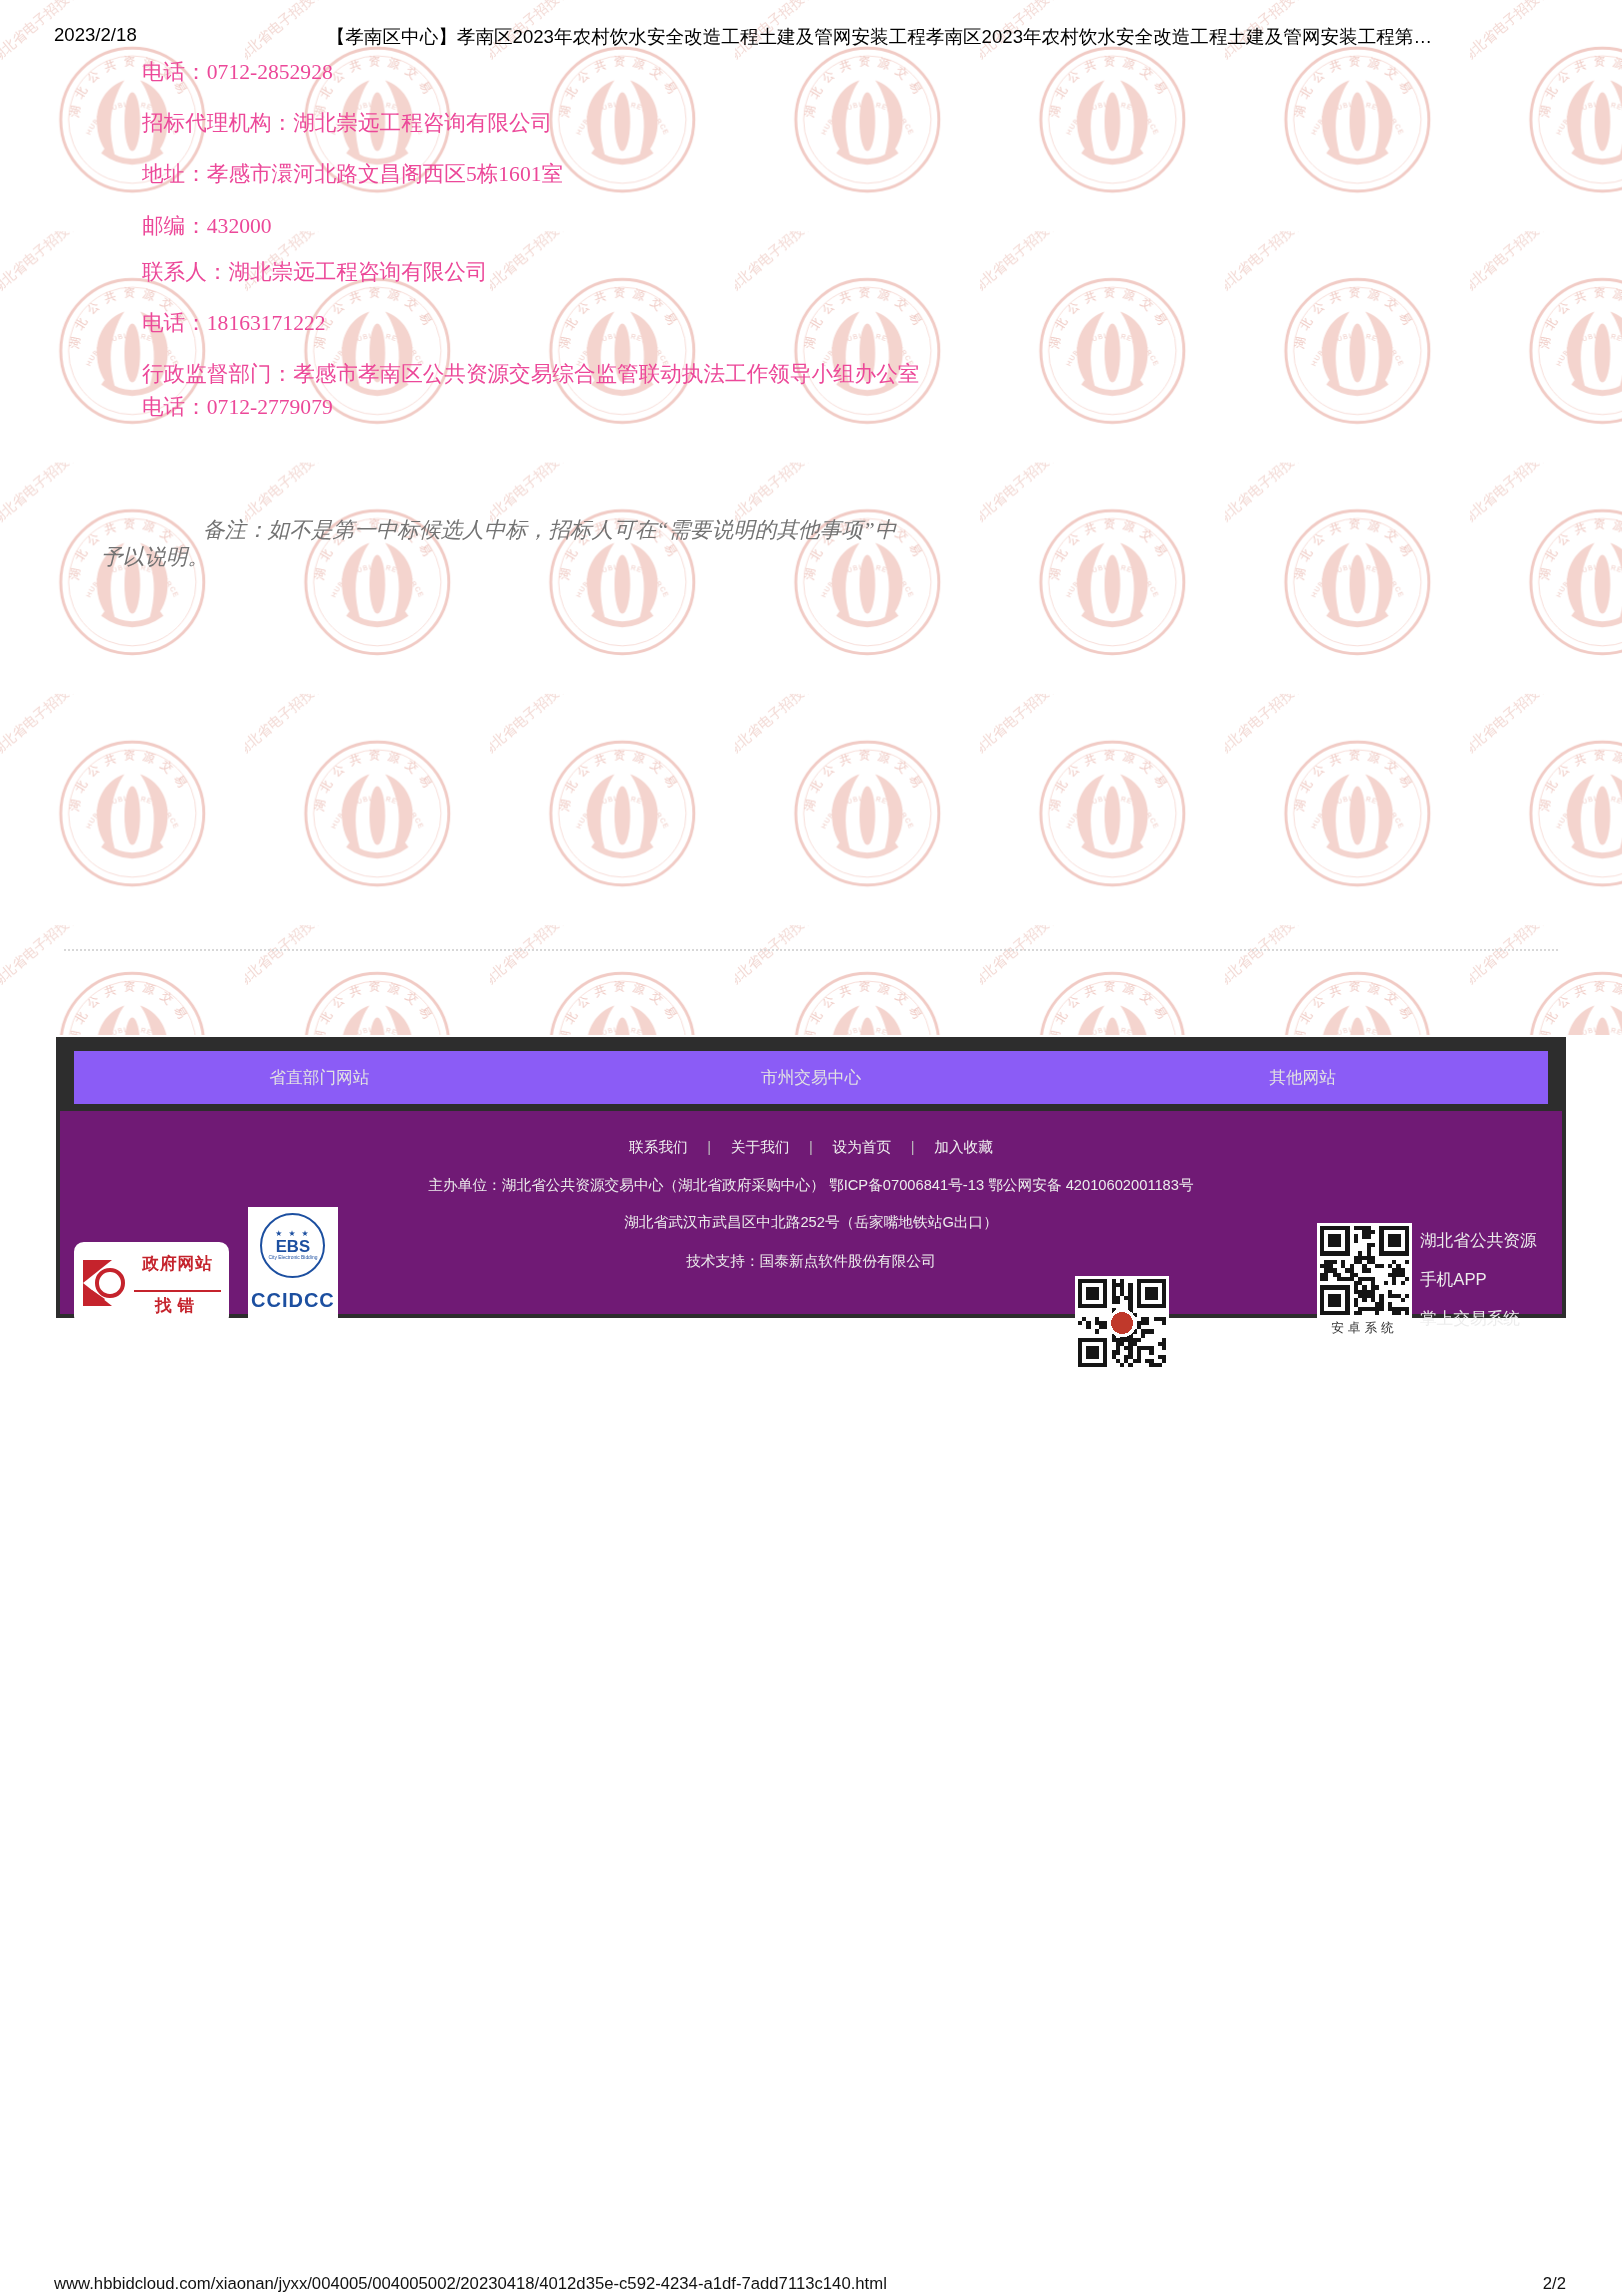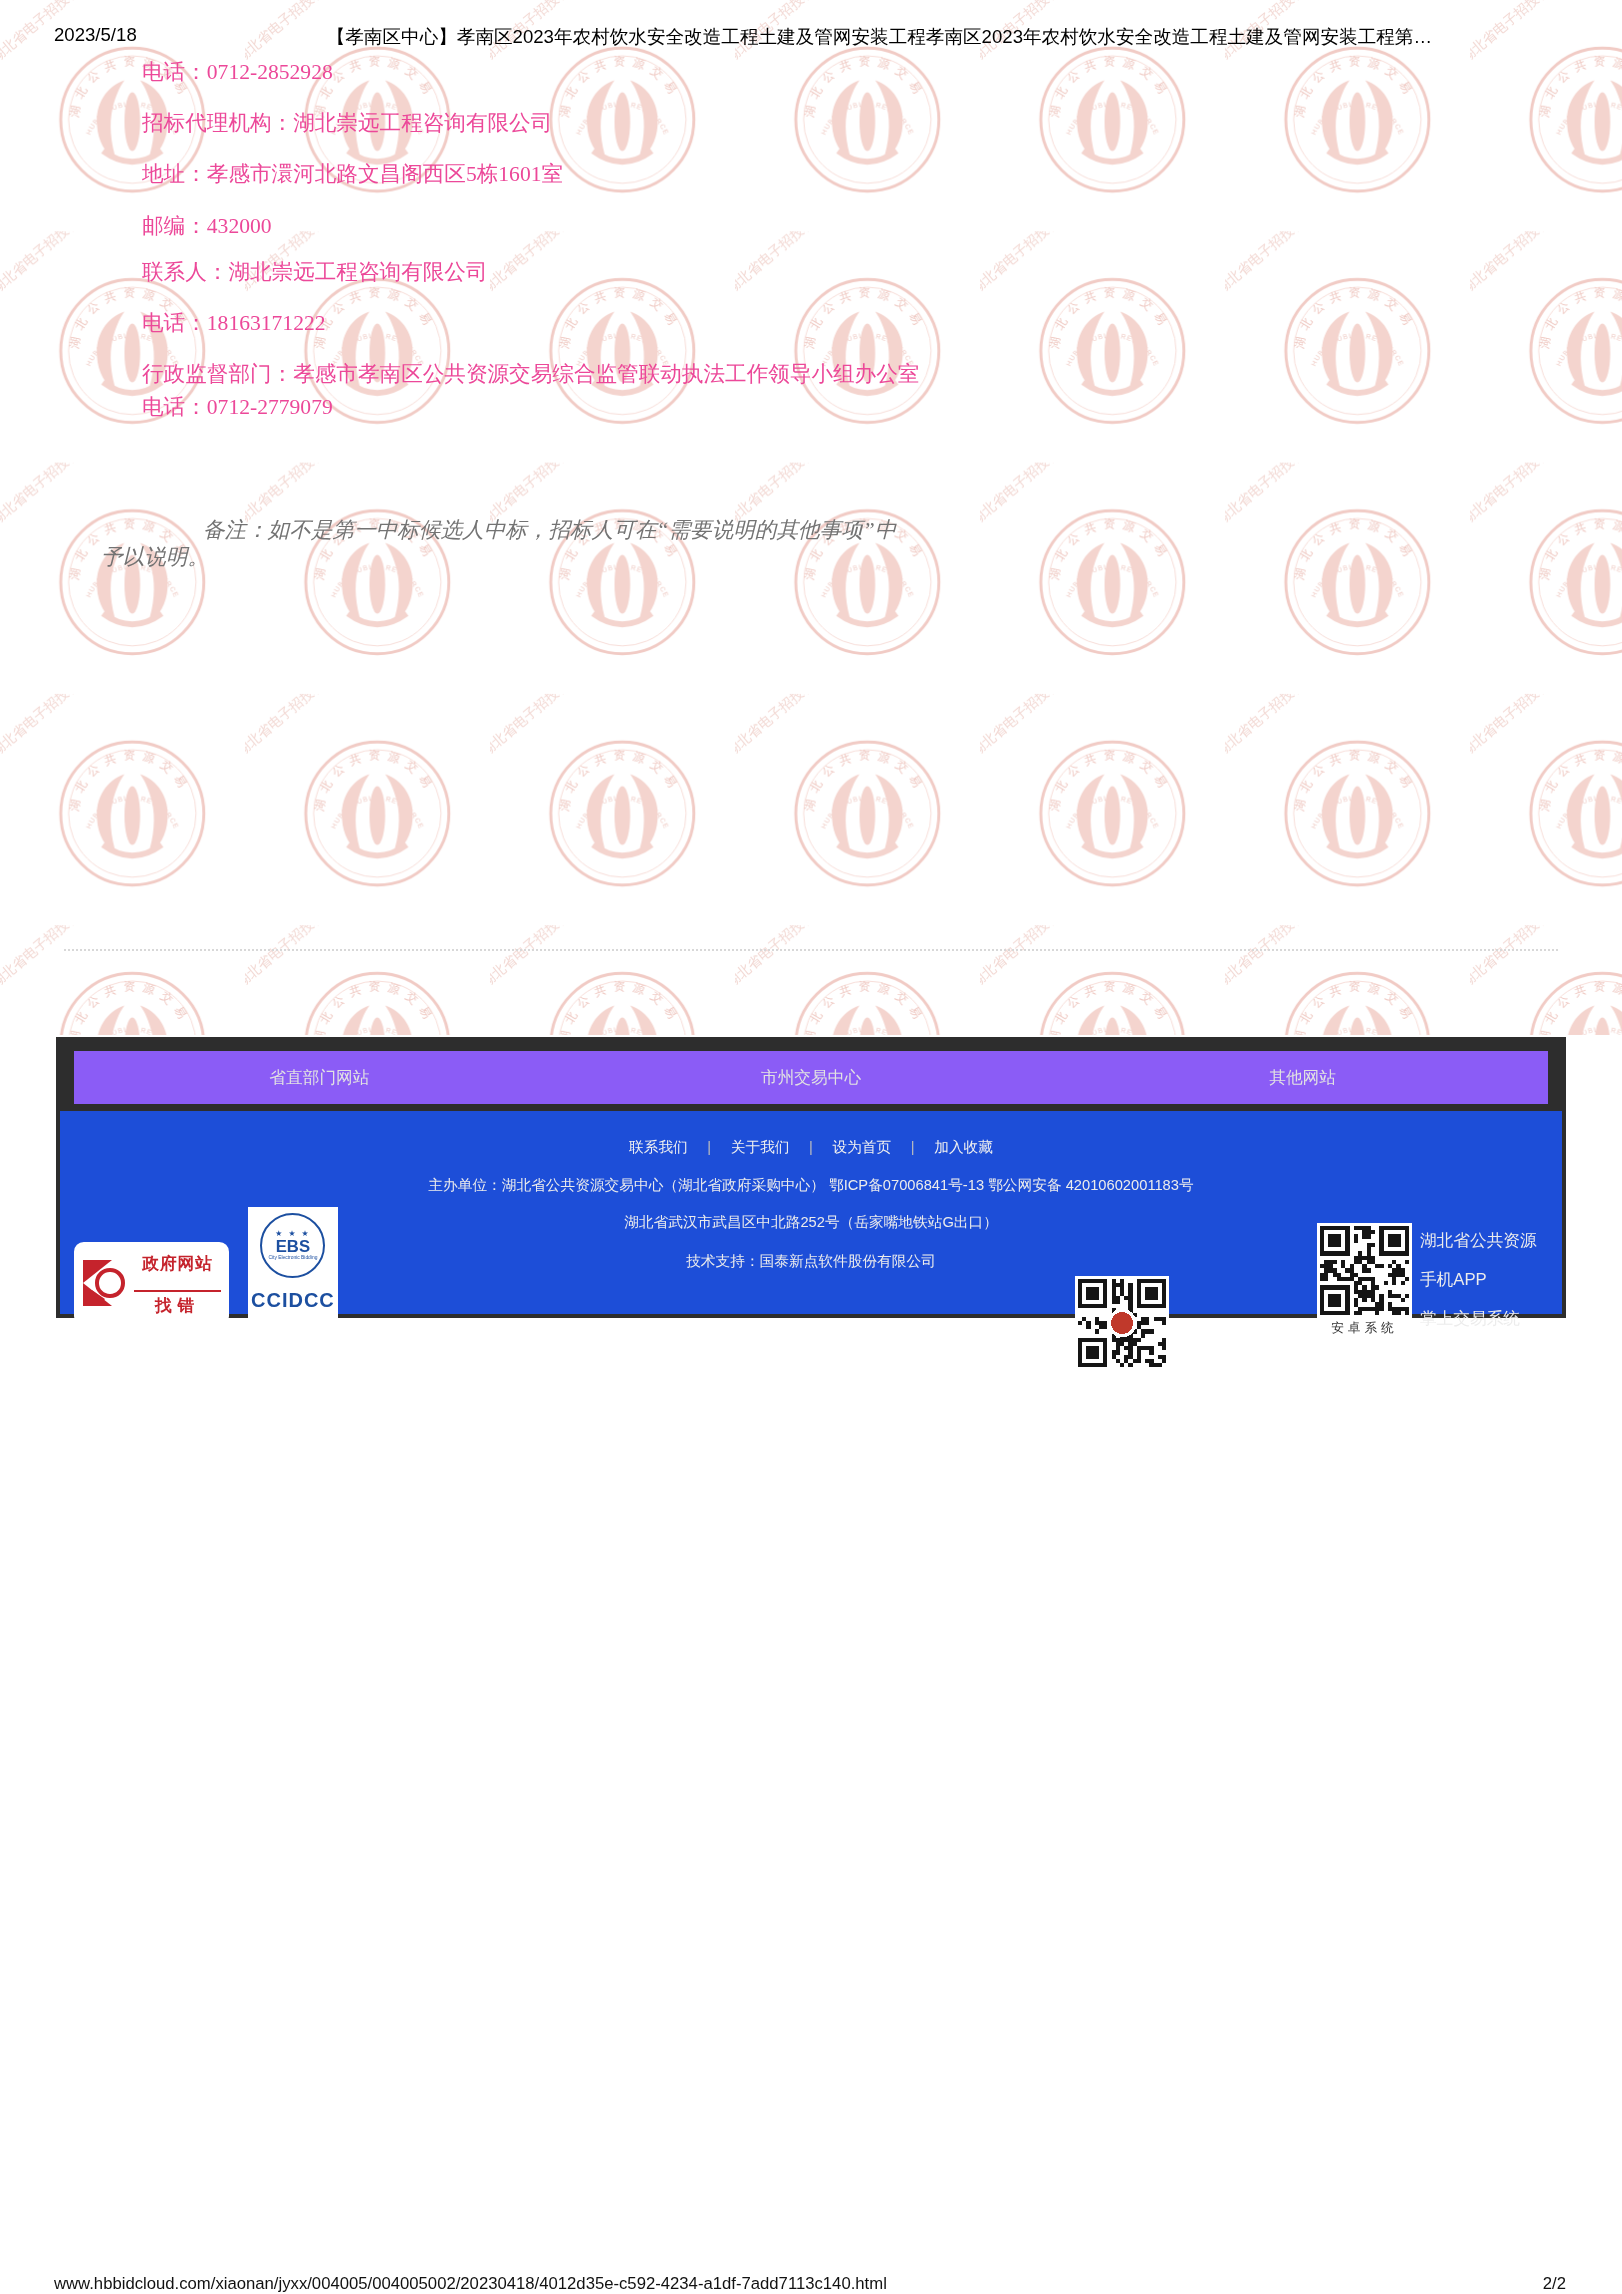--- a/index.html
+++ b/index.html
@@ -17,21 +17,21 @@
          font-size:21.6px;color:#ec4899;white-space:nowrap;}
   .remark{position:absolute;left:101px;top:517px;width:799px;z-index:2;
           font-family:"Liberation Serif","DejaVu Serif",serif;font-size:21.6px;color:#737373;
           line-height:27.4px;text-indent:102px;font-style:italic;}
   .dashline{position:absolute;left:64px;right:64px;top:949px;border-top:2px dotted #d8d8d8;z-index:1;}
   
   .site-footer{position:absolute;left:56px;top:1037px;width:1510px;height:281px;background:#2d2d2d;z-index:3;}
   .f-tabbar{position:absolute;left:17.6px;right:17.6px;top:13.7px;height:53px;background:#8b5cf6;
             display:flex;align-items:center;}
   .f-tab{flex:1;text-align:center;color:#e2e2e2;font-size:16.7px;cursor:pointer;}
-  .f-panel{position:absolute;left:3.9px;right:3.9px;top:74px;bottom:3.9px;background:#1d4ed8;}
+  .f-panel{position:absolute;left:3.9px;right:3.9px;top:74px;bottom:3.9px;background:#701a75;}
   .f-center{position:absolute;left:235px;right:235px;text-align:center;color:#ececec;font-size:14.7px;white-space:nowrap;}
   .f-links{top:27.4px;}
   .f-links a{color:#f0f0f0;text-decoration:none;margin:0 13.7px;cursor:pointer;}
   .f-links .sep{color:#bdbdbd;margin:0 5.9px;}
   .f-host{top:65px;}
   .f-addr{top:102px;}
   .f-supp{top:141px;}
   
   .gov-badge{position:absolute;left:13.7px;top:131px;width:155px;height:84px;background:#fff;
              border:2px solid #fff;border-radius:9.8px;display:flex;align-items:center;
@@ -94,21 +94,21 @@
       </g>
       <pattern id="wm" width="250" height="236" patternUnits="userSpaceOnUse">
         <use href="#seal" x="135" y="122"></use>
         <text x="-4" y="64" font-size="14" fill="#f2d7d2" transform="rotate(-40 -4 64)" font-family="Liberation Sans,sans-serif">湖北省电子招投标交易云平台</text>
       </pattern>
     </defs>
     <rect width="1655" height="1056" fill="url(#wm)"></rect>
   </svg>
 
   <div class="print-header">
-    <span class="ph-date">2023/5/18</span>
+    <span class="ph-date">2023/2/18</span>
     <span class="ph-title">【孝南区中心】孝南区2023年农村饮水安全改造工程土建及管网安装工程孝南区2023年农村饮水安全改造工程土建及管网安装工程第…</span>
   </div>
 
   <div class="bline" style="top:57px">电话：0712-2852928</div>
   <div class="bline" style="top:108px">招标代理机构：湖北崇远工程咨询有限公司</div>
   <div class="bline" style="top:159px">地址：孝感市澴河北路文昌阁西区5栋1601室</div>
   <div class="bline" style="top:211px">邮编：432000</div>
   <div class="bline" style="top:257px">联系人：湖北崇远工程咨询有限公司</div>
   <div class="bline" style="top:308px">电话：18163171222</div>
   <div class="bline" style="top:359px">行政监督部门：孝感市孝南区公共资源交易综合监管联动执法工作领导小组办公室</div>

